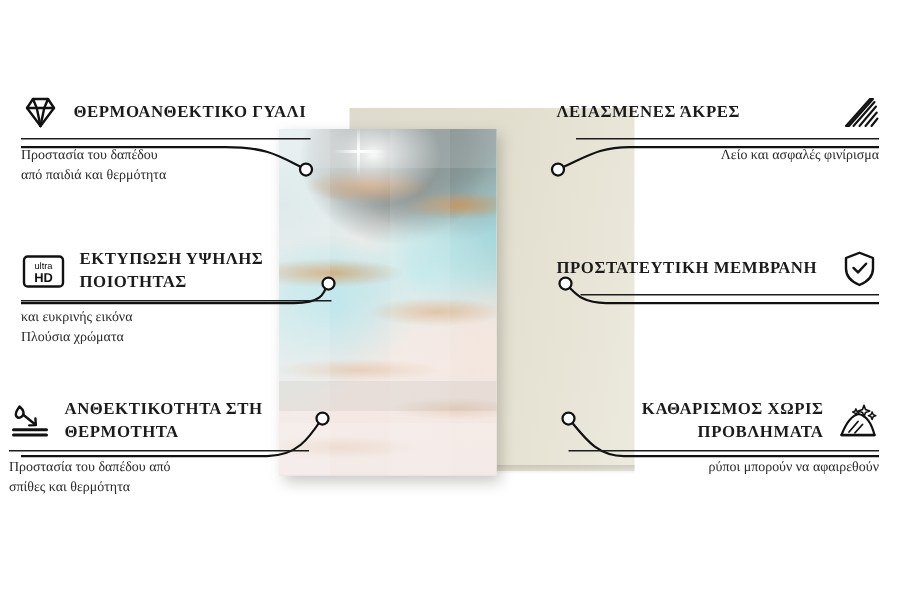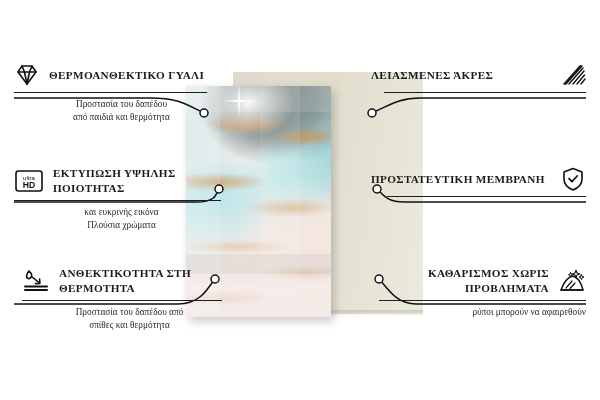--- a/index.html
+++ b/index.html
@@ -84,29 +84,29 @@
   .feature .title{
     font-size:11.2px;font-weight:bold;letter-spacing:.35px;color:#1b1b1b;
     line-height:1.32;text-transform:uppercase;
   }
   .feature.left .title{text-align:left;}
   .feature.right .title{text-align:right;}
   .rule{height:0;border-top:1.4px solid #1d1d1d;margin:4px 0 5px;}
   .feature .desc{
     font-size:9.3px;color:#2a2a2a;line-height:1.42;font-style:normal;
   }
-  .feature.left .desc{text-align:center;}
+  .feature.left .desc{text-align:left;}
   .feature.right .desc{text-align:right;}
 
   .icon{width:26px;height:26px;flex:0 0 26px;display:block;}
 
   
   #f-glass{left:14px;top:62px;}
   #f-print{left:14px;top:166px;}
-  #f-heat{left:22px;top:266px;}
+  #f-heat{left:6px;top:266px;}
   #f-edges{left:371px;top:62px;}
   #f-membrane{left:371px;top:166px;}
   #f-clean{left:371px;top:266px;}
 
   #f-glass .rule{width:193px;}
   #f-print .rule{width:207px;}
   #f-heat .rule{width:200px;}
   #f-edges .rule{width:202px;margin-left:13px;}
   #f-membrane .rule{width:199px;margin-left:16px;}
   #f-clean .rule{width:207px;margin-left:8px;}
@@ -214,20 +214,24 @@
       <div class="title">ΛΕΙΑΣΜΕΝΕΣ ΆΚΡΕΣ</div>
       <svg class="icon" viewBox="0 0 26 26">
         <path d="M4 22 L20 4 L22 4 L6 22 Z" stroke-width="1.4"></path>
         <path d="M9 22 L23 6" stroke-width="1.4"></path>
         <path d="M13 22 L24 9" stroke-width="1.4"></path>
         <path d="M17 22 L24.5 13" stroke-width="1.4"></path>
         <path d="M21 22 L25 17" stroke-width="1.4"></path>
       </svg>
     </div>
     <div class="rule"></div>
+    <div class="desc">
+      <div>Λείο και ασφαλές φινίρισμα</div>
+      <div></div>
+    </div>
   </div>
 
   <div class="feature right" id="f-membrane">
     <div class="head">
       <div class="title">ΠΡΟΣΤΑΤΕΥΤΙΚΗ ΜΕΜΒΡΑΝΗ</div>
       <svg class="icon" viewBox="0 0 26 26">
         <path d="M13 2.5 L22 6 V13 C22 18.5 18 22 13 24 C8 22 4 18.5 4 13 V6 Z"></path>
         <path d="M9 12.6 L12 15.6 L17.4 9.8"></path>
       </svg>
     </div>

